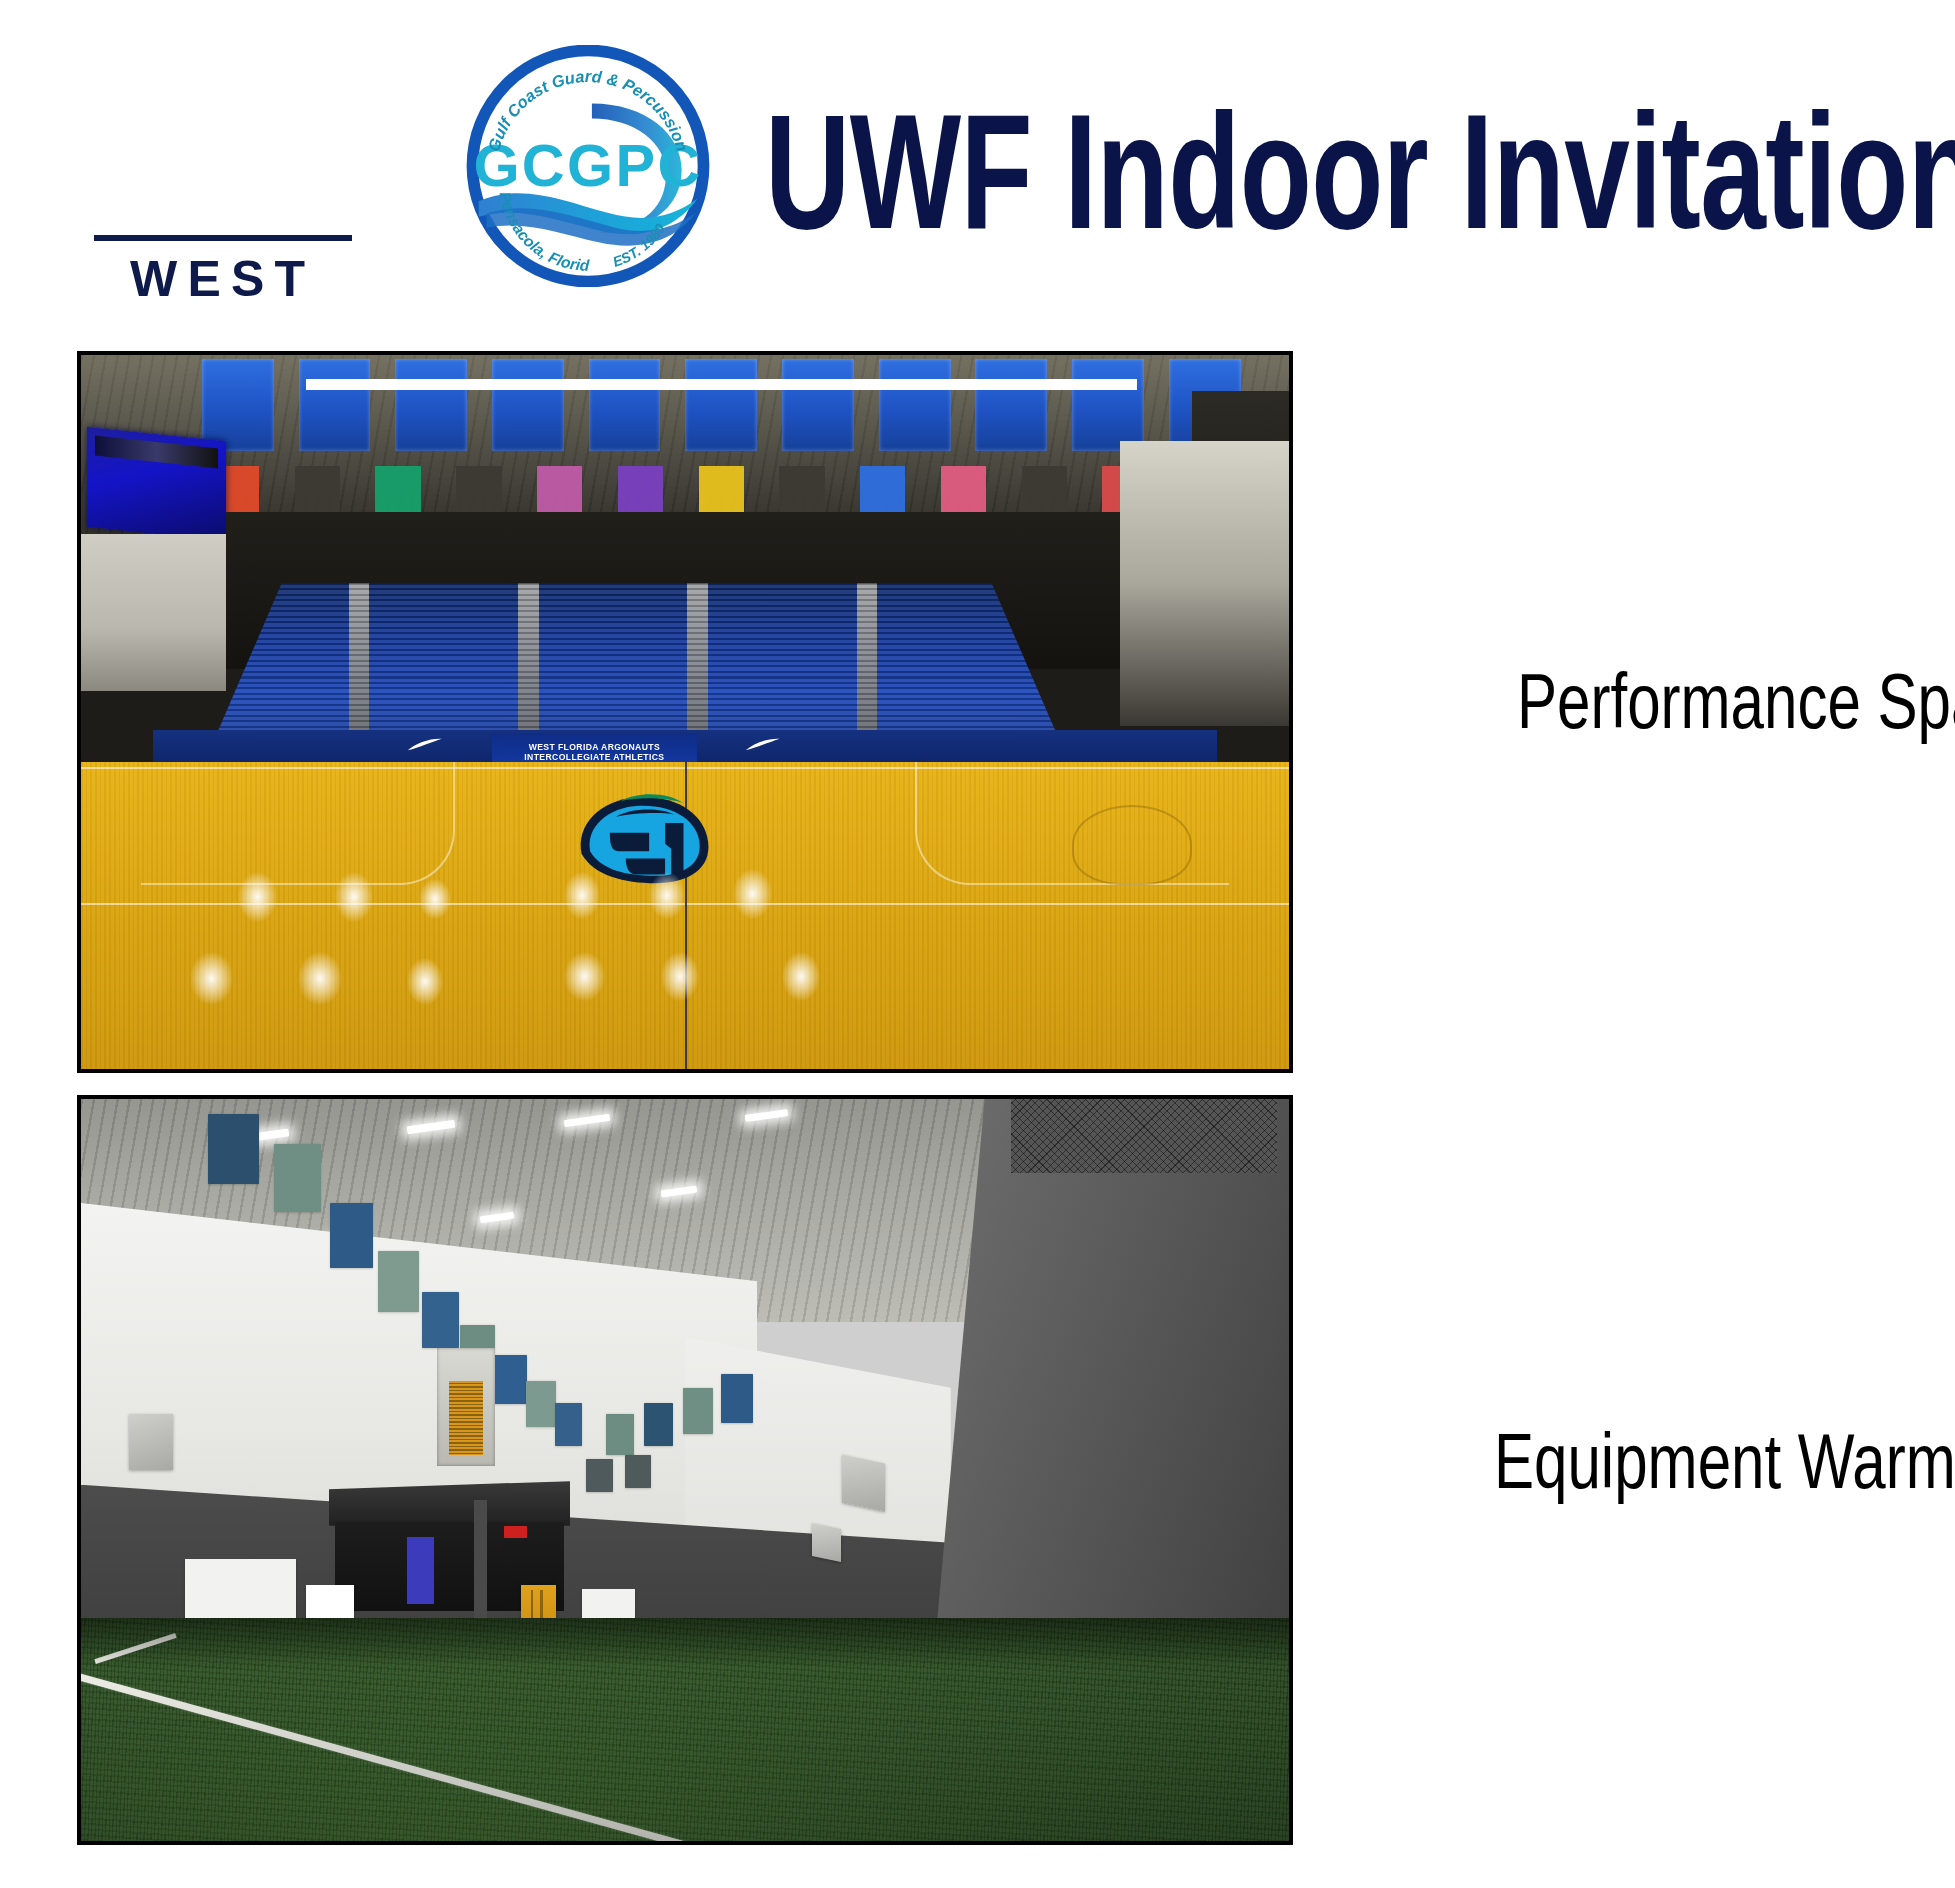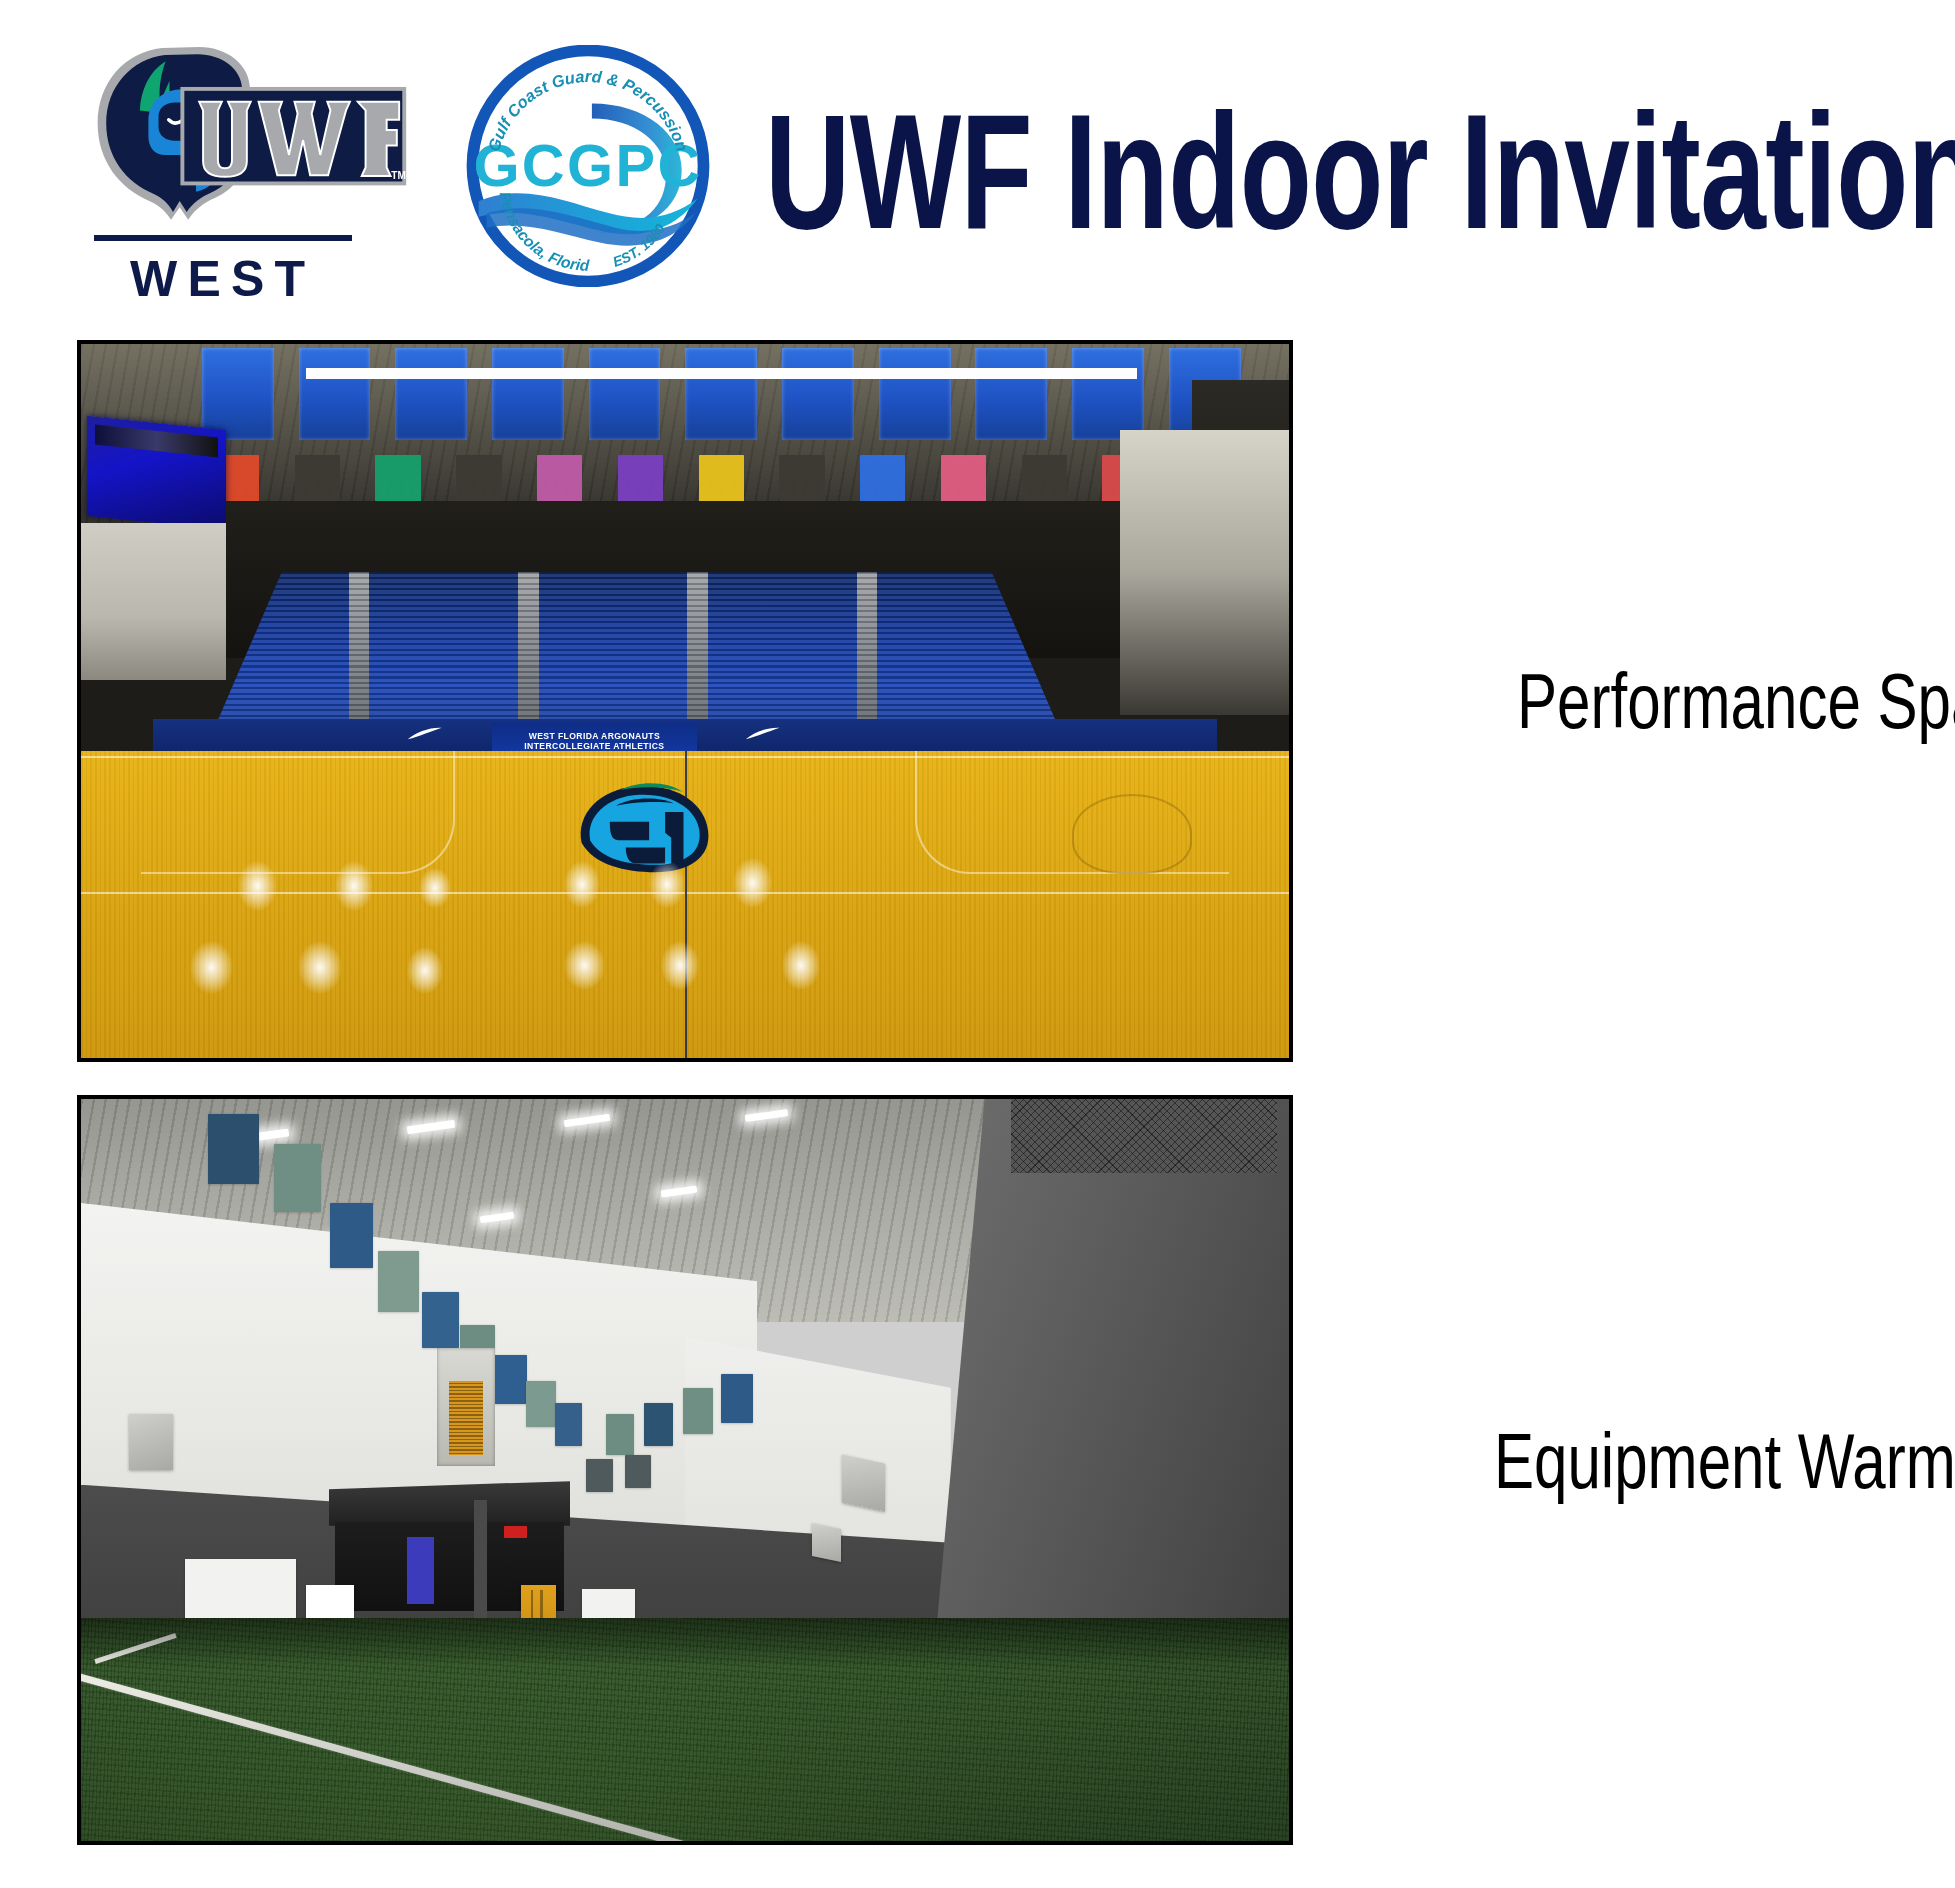--- a/index.html
+++ b/index.html
@@ -38,21 +38,21 @@
     transform: scaleX(0.72); transform-origin: left top;
     white-space: nowrap; line-height: 1.0;
     letter-spacing: -0.8px;
   }
 
   
   .photo {
     position: absolute; overflow: hidden;
     border: 4.7px solid #000; background: #000;
   }
-  .photo-arena { left: 77px; top: 340px; width: 1216px; height: 722px; }
+  .photo-arena { left: 77px; top: 351px; width: 1216px; height: 722px; }
   .photo-turf  { left: 77px; top: 1095px; width: 1216px; height: 750px; }
 
   .photo-inner { position: absolute; inset: 0; overflow: hidden; }
 
   
   .arena {
     position: absolute; inset: 0;
     background:
       linear-gradient(180deg, #6d6a5c 0%, #5d5a50 14%, #3a382f 24%, #2a2823 30%, #1d1c18 38%);
   }
@@ -234,58 +234,20 @@
   .caption-2 { left: 1494px; top: 1423px; }
 </style>
 </head>
 <body>
 
 <div class="slide">
 
   <div class="header">
 
     <div class="uwf-lockup">
-      <div class="spartan-wrap">
-        <svg viewBox="0 0 850 470" width="332" height="184" aria-hidden="true">
-
-          <path d="M205 12 C110 22 40 100 40 205 C40 300 95 372 175 405 C196 414 216 432 228 452
-                   L250 420 L272 452 C288 426 312 408 340 396 C395 374 430 318 430 250
-                   L430 118 C430 56 372 10 300 10 Z" fill="#a7a9ac"></path>
-
-          <path d="M212 30 C128 40 62 110 62 205 C62 292 112 356 184 386 C205 395 222 412 233 432
-                   L250 404 L268 432 C283 410 304 394 330 383 C380 362 410 312 410 250
-                   L410 120 C410 66 358 28 296 28 Z" fill="#0d1b45"></path>
-
-          <path d="M148 172 C150 120 172 72 214 46 C200 86 196 120 200 152 L224 96 C224 138 226 160 234 176
-                   L256 110 C258 148 258 168 264 184 L286 126 C292 166 290 190 282 210
-                   C248 184 190 176 148 172 Z" fill="#0fa570"></path>
-
-          <path d="M170 198 C170 150 208 118 258 118 C316 118 356 156 356 214 L356 300
-                   C356 344 330 372 292 380 L292 330 C292 300 276 286 248 286 L214 286
-                   C186 286 170 268 170 238 Z" fill="#1a85d6"></path>
-
-          <path d="M196 186 C196 166 214 152 238 152 L312 152 L312 250 L238 250 C214 250 196 236 196 216 Z" fill="#0d1b45"></path>
-
-          <path d="M326 150 L352 150 L352 300 C352 330 338 348 312 356 L312 300 L326 290 Z" fill="#0d1b45"></path>
-
-          <path d="M222 196 q16 16 34 2" stroke="#ffffff" stroke-width="9" fill="none" stroke-linecap="round"></path>
-          <path d="M278 196 q16 16 34 2" stroke="#ffffff" stroke-width="9" fill="none" stroke-linecap="round"></path>
-
-          <rect x="252" y="112" width="578" height="252" fill="#a7a9ac"></rect>
-          <rect x="262" y="122" width="558" height="232" fill="#0d1b45"></rect>
-          <g fill="#a7a9ac" stroke="#ffffff" stroke-width="5">
-            <path d="M300 150 L358 150 L348 172 L348 300 q0 20 18 20 q18 0 18 -20 L384 172 L374 150 L432 150
-                     L422 172 L422 302 q0 40 -56 40 q-56 0 -56 -40 L310 172 Z"></path>
-            <path d="M452 150 L512 150 L504 172 L530 286 L552 180 L544 150 L596 150 L588 180 L610 286 L636 172 L628 150 L686 150
-                     L676 172 L630 338 L584 338 L566 248 L546 338 L500 338 L458 172 Z"></path>
-            <path d="M706 150 L812 150 L812 196 L780 196 L780 222 L806 222 L806 262 L780 262 L780 318 L790 340 L716 340 L726 318 L726 172 Z"></path>
-          </g>
-          <text x="792" y="348" font-family="Liberation Sans, sans-serif" font-size="26" font-weight="700" fill="#ffffff">TM</text>
-        </svg>
-      </div>
       <div class="uwf-rule"></div>
       <div class="uwf-bands-text">WEST</div>
     </div>
 
     <div class="gcgpc-wrap">
       <svg viewBox="0 0 640 620" width="250" height="242" aria-hidden="true">
         <defs>
           <path id="arcTop" d="M 85 330 A 235 235 0 0 1 555 330"></path>
           <path id="arcBotL" d="M 92 350 A 228 228 0 0 0 330 578"></path>
           <path id="arcBotR" d="M 330 578 A 228 228 0 0 0 552 360"></path>

